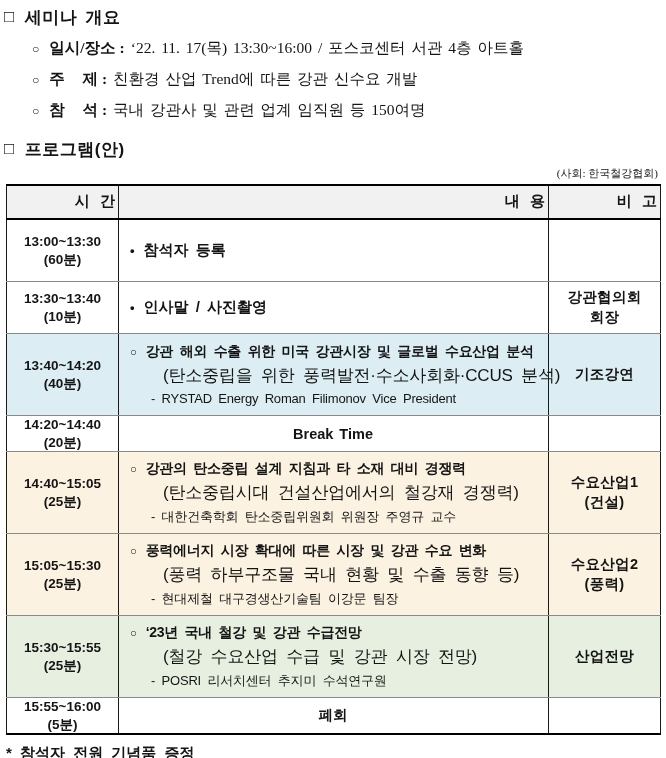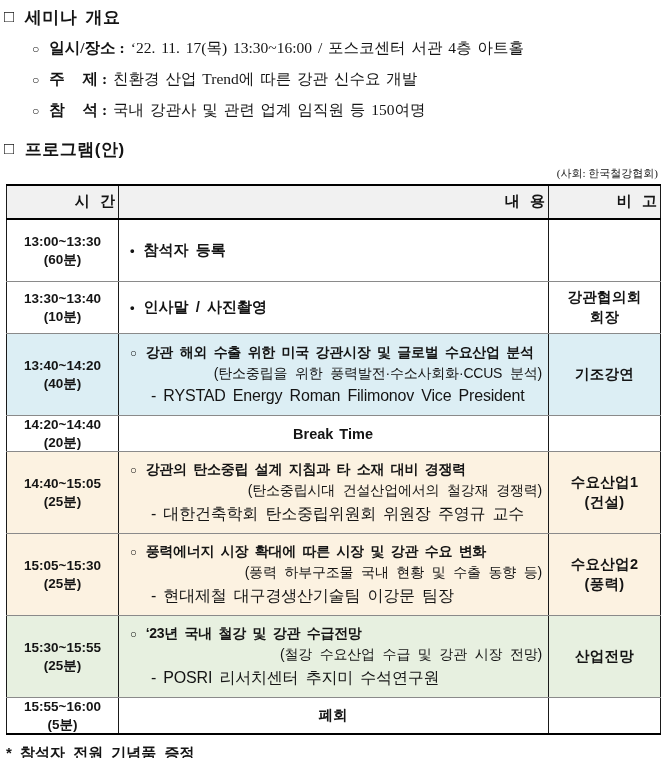--- a/index.html
+++ b/index.html
@@ -79,22 +79,22 @@
   .c-simple { display: flex; align-items: center; gap: 9px; font-weight: bold; font-size: 15px; word-spacing: 3px; }
   .c-simple .dot { font-size: 13px; }
   .c-center { text-align: center; font-weight: bold; font-size: 14.5px; word-spacing: 2px; padding-right: 6px; }
 
   .s-title {
     display: flex; gap: 9px; align-items: baseline;
     font-weight: bold; font-size: 14px;
     letter-spacing: -0.3px; word-spacing: 3px; white-space: nowrap;
   }
   .s-title .circ { font-size: 11.5px; font-weight: normal; }
-  .s-sub     { font-size: 14px; margin: 3px 0 0 33px; word-spacing: 4px; letter-spacing: -0.2px; white-space: nowrap; text-align: right; }
-  .s-speaker { font-size: 16px; margin: 4px 0 0 21px; word-spacing: 3px; letter-spacing: -0.2px; white-space: nowrap; }
+  .s-sub     { font-size: 17px; margin: 3px 0 0 33px; word-spacing: 4px; letter-spacing: -0.2px; white-space: nowrap; }
+  .s-speaker { font-size: 13px; margin: 4px 0 0 21px; word-spacing: 3px; letter-spacing: -0.2px; white-space: nowrap; }
 
   .footnote { font-weight: bold; font-size: 15px; margin: 9px 0 0 2px; word-spacing: 4px; }
 </style>
 </head>
 <body>
 
 <div class="page">
 
   <div class="section-heading">
     <span class="marker-square">□</span>

